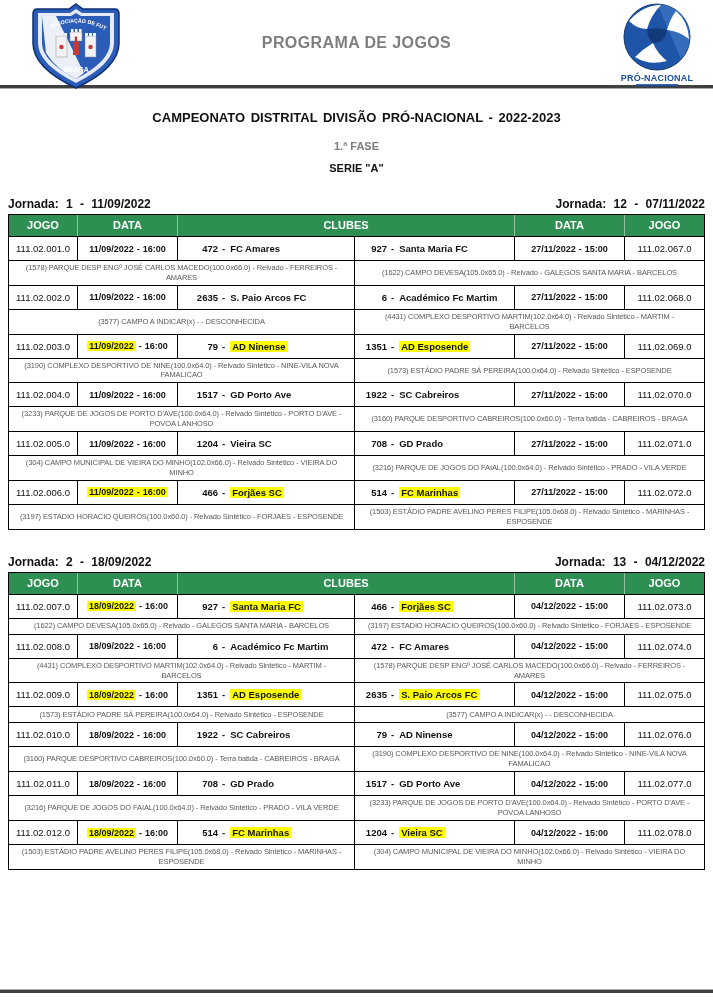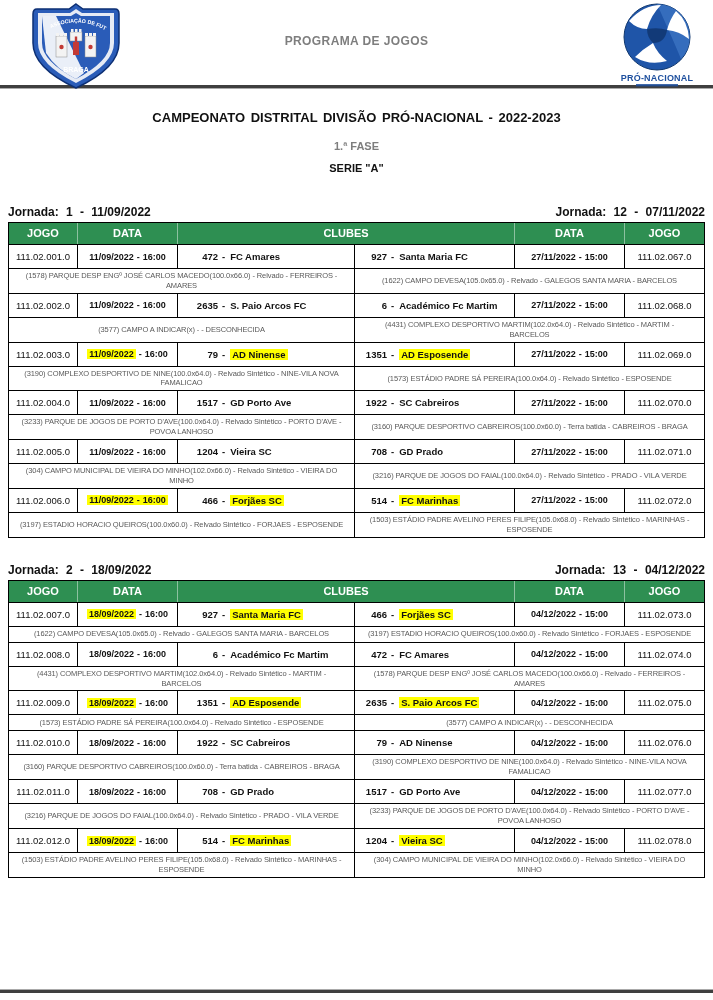--- a/index.html
+++ b/index.html
@@ -3,33 +3,33 @@
 <meta charset="utf-8">
 <style>
   * { box-sizing: border-box; }
   html,body { margin:0; padding:0; background:#fff; }
   body { font-family:"Liberation Sans", sans-serif; color:#111; }
   .page { position:relative; width:713px; height:1000px; background:#fff; overflow:hidden; }
 
   
   .header { position:relative; height:88px; border-bottom:3px solid #3f3f3f; box-shadow:0 1px 0 #aaa; }
   .header-title { position:absolute; top:34px; left:0; right:0; text-align:center;
-                  color:#7e7e7e; font-weight:700; font-size:12px; letter-spacing:.4px; }
+                  color:#7e7e7e; font-weight:700; font-size:16px; letter-spacing:.4px; }
   .crest { position:absolute; left:26px; top:3px; }
   .ball  { position:absolute; right:6px; top:0; }
 
   
   .comp { text-align:center; margin-top:22px; }
   .comp-title { font-size:13px; font-weight:700; word-spacing:2px; }
   .comp-phase { margin-top:15px; font-size:11px; font-weight:700; color:#7e7e7e; }
   .comp-serie { margin-top:10px; font-size:11px; font-weight:700; }
 
   
   .section { margin:0 8px; }
-  .section.first { margin-top:28px; }
+  .section.first { margin-top:20px; }
   .section.second { margin-top:22px; }
   .jbar { display:flex; justify-content:space-between; align-items:flex-end;
           font-size:12px; font-weight:700; word-spacing:4px; padding:3px 0 3px; }
 
   .gtable { border:1px solid #000; background:#fff; }
   .thead { display:grid; grid-template-columns:69px 100px 337px 110px 79px;
            background:#2e8f52; color:#fff; font-weight:700; font-size:11px; }
   .th { text-align:center; padding:4px 9px 5px; border-right:1px solid rgba(255,255,255,.45); }
   .th.last { border-right:none; }
 

